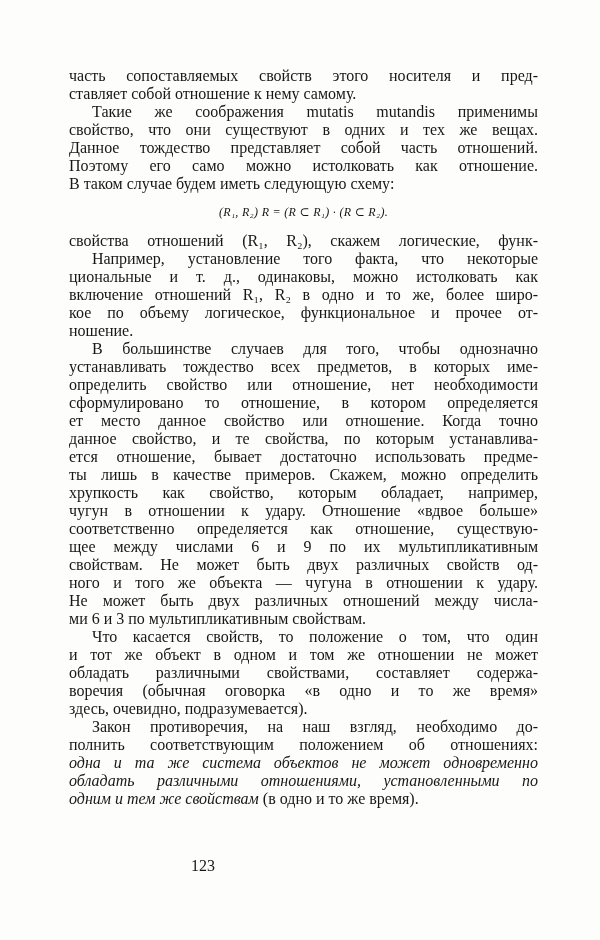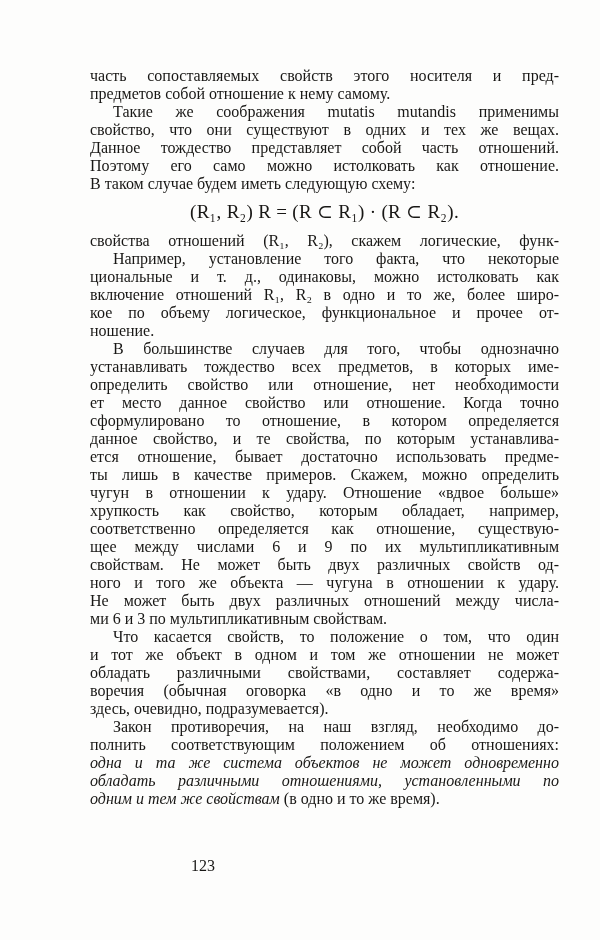--- a/index.html
+++ b/index.html
@@ -17,21 +17,20 @@
     width: 600px;
     height: 940px;
     font-family: "Liberation Serif", "DejaVu Serif", serif;
     color: #181715;
   }
   .textblock {
     position: absolute;
     left: 69px;
     top: 67px;
     width: 469px;
-    margin-left: 21px;
   }
   .ln {
     font-size: 16px;
     line-height: 18px;
     text-align: justify;
     text-align-last: justify;
     text-justify: inter-word;
     white-space: normal;
   }
   .ln.last {
@@ -40,69 +39,70 @@
   .ln.ind {
     text-indent: 23px;
   }
   .ln.it {
     font-style: italic;
   }
   .var {
     font-style: italic;
   }
   .formula {
-    font-size: 19px;
+    font-size: 12px;
     line-height: 20px;
     margin: 9px 0 10px 0;
     text-align: center;
     text-align-last: center;
+    font-style: italic;
     letter-spacing: 0.3px;
   }
   .pagenum {
     position: absolute;
     left: 191px;
     top: 850px;
     font-size: 16px;
     margin-top: 7px;
   }
 </style>
 </head>
 <body>
 
 <div class="page">
   <div class="textblock">
 
     <div class="ln">часть сопоставляемых свойств этого носителя и пред-</div>
-    <div class="ln last">предметов собой отношение к нему самому.</div>
+    <div class="ln last">ставляет собой отношение к нему самому.</div>
 
     <div class="ln ind">Такие же соображения mutatis mutandis применимы</div>
     <div class="ln">свойство, что они существуют в одних и тех же вещах.</div>
     <div class="ln">Данное тождество представляет собой часть отношений.</div>
     <div class="ln">Поэтому его само можно истолковать как отношение.</div>
     <div class="ln last">В таком случае будем иметь следующую схему:</div>
 
     <div class="formula">(R₁, R₂) R = (R ⊂ R₁) · (R ⊂ R₂).</div>
 
     <div class="ln">свойства отношений (R₁, R₂), скажем логические, функ-</div>
     <div class="ln ind">Например, установление того факта, что некоторые</div>
     <div class="ln">циональные и т. д., одинаковы, можно истолковать как</div>
     <div class="ln">включение отношений R₁, R₂ в одно и то же, более широ-</div>
     <div class="ln">кое по объему логическое, функциональное и прочее от-</div>
     <div class="ln last">ношение.</div>
 
     <div class="ln ind">В большинстве случаев для того, чтобы однозначно</div>
     <div class="ln">устанавливать тождество всех предметов, в которых име-</div>
     <div class="ln">определить свойство или отношение, нет необходимости</div>
+    <div class="ln">сформулировано то отношение, в котором определяется</div>
     <div class="ln">ет место данное свойство или отношение. Когда точно</div>
-    <div class="ln">сформулировано то отношение, в котором определяется</div>
     <div class="ln">данное свойство, и те свойства, по которым устанавлива-</div>
     <div class="ln">ется отношение, бывает достаточно использовать предме-</div>
     <div class="ln">ты лишь в качестве примеров. Скажем, можно определить</div>
+    <div class="ln">хрупкость как свойство, которым обладает, например,</div>
     <div class="ln">чугун в отношении к удару. Отношение «вдвое больше»</div>
-    <div class="ln">хрупкость как свойство, которым обладает, например,</div>
     <div class="ln">соответственно определяется как отношение, существую-</div>
     <div class="ln">щее между числами 6 и 9 по их мультипликативным</div>
     <div class="ln">свойствам. Не может быть двух различных свойств од-</div>
     <div class="ln">ного и того же объекта — чугуна в отношении к удару.</div>
     <div class="ln">Не может быть двух различных отношений между числа-</div>
     <div class="ln last">ми 6 и 3 по мультипликативным свойствам.</div>
 
     <div class="ln ind">Что касается свойств, то положение о том, что один</div>
     <div class="ln">и тот же объект в одном и том же отношении не может</div>
     <div class="ln">обладать различными свойствами, составляет содержа-</div>

